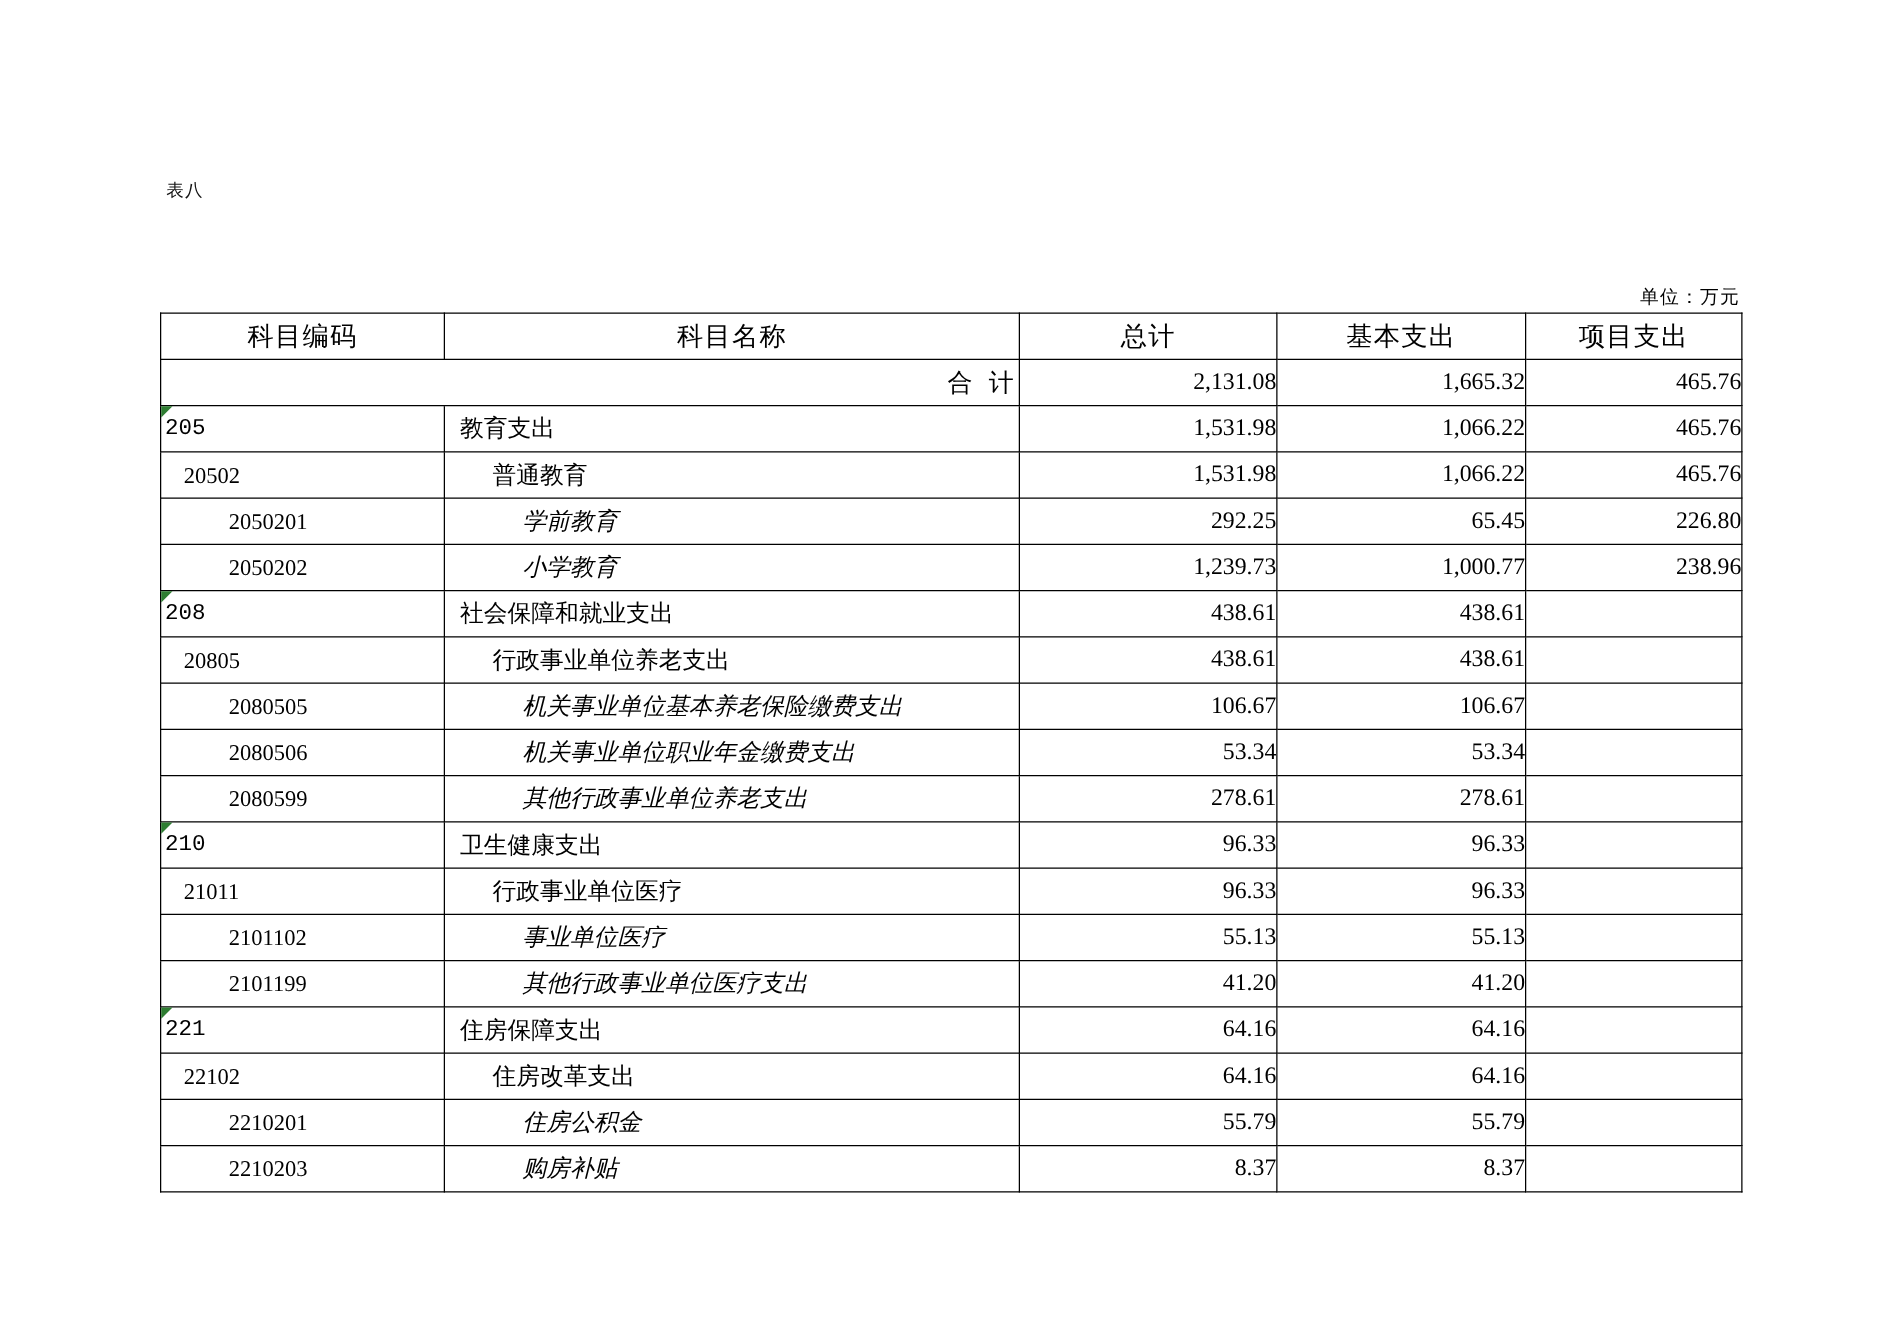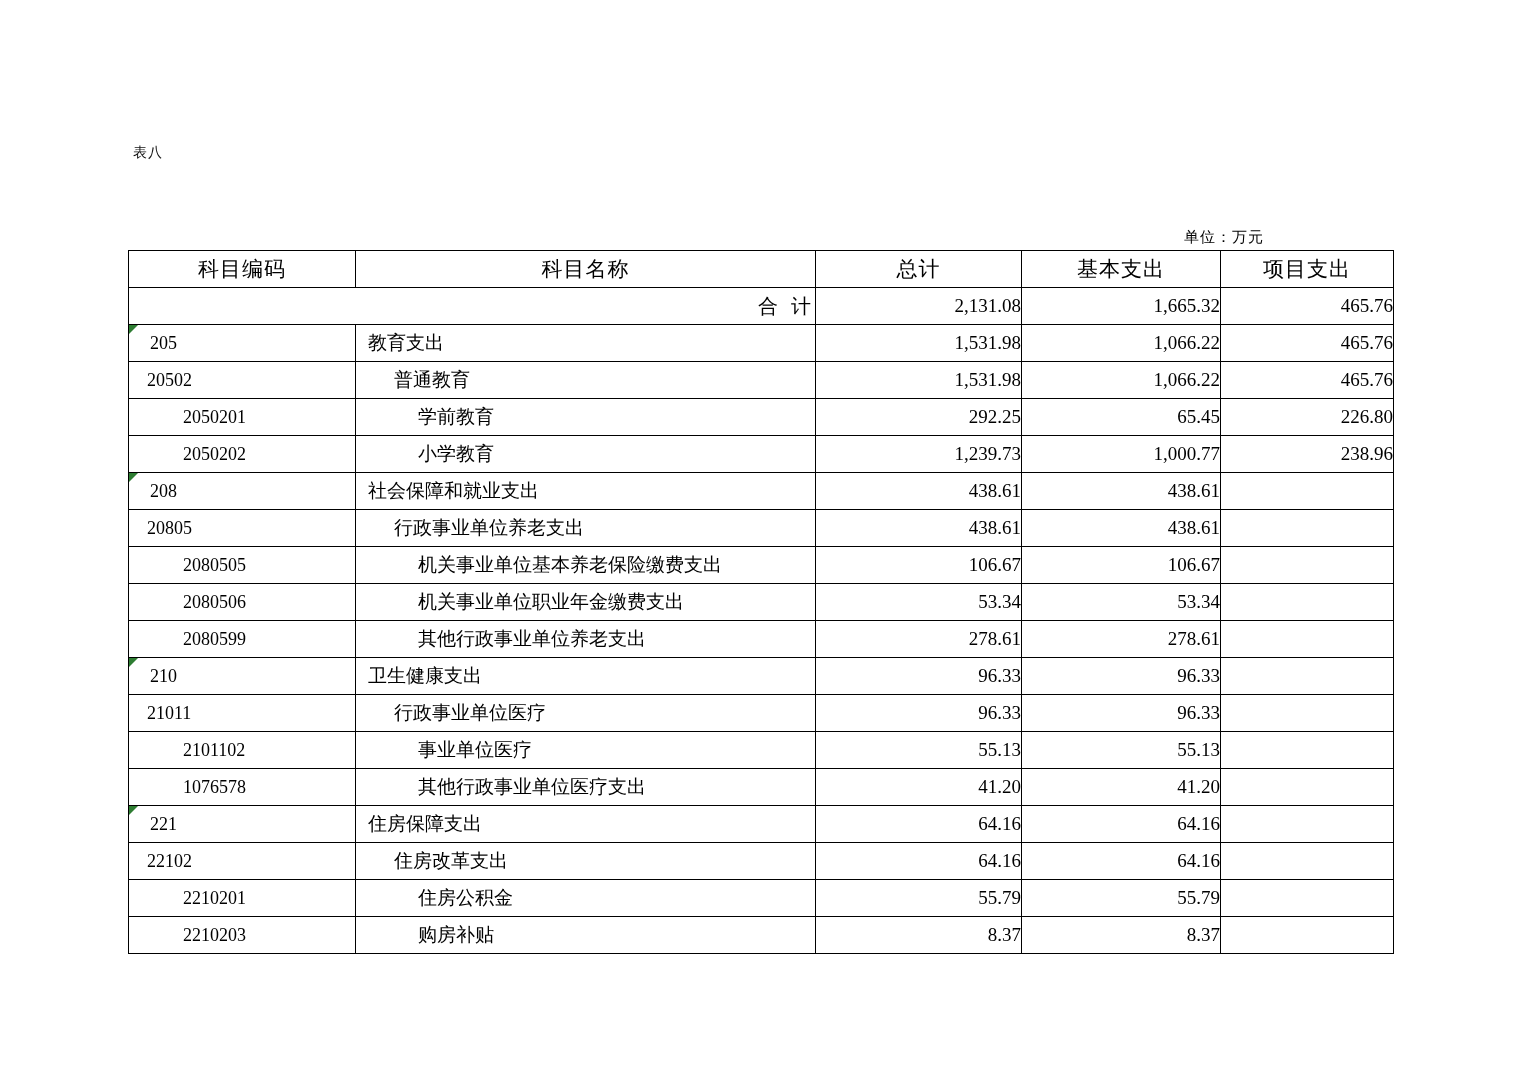--- a/index.html
+++ b/index.html
@@ -10,21 +10,21 @@
   body {
     width: 1520px;
     height: 1074px;
     font-family: "Liberation Serif", serif;
     color: #000000;
     position: relative;
     overflow: hidden;
   }
   .page {
     position: relative;
-    width: 1392px;
+    width: 1520px;
     height: 1074px;
     box-sizing: border-box;
   }
   .corner-label {
     position: absolute;
     left: 133px;
     top: 144px;
     font-size: 14px;
     font-family: "Liberation Serif", serif;
     letter-spacing: 1px;
@@ -87,29 +87,29 @@
   }
   .num {
     text-align: right;
     padding-right: 9px;
     font-variant-numeric: tabular-nums;
   }
   .code {
     padding-left: 6px;
     font-size: 18px;
   }
-  .code.lvl1 { padding-left: 21px; }
+  .code.lvl1 { padding-left: 3px; font-family: Liberation Mono, monospace; }
   .code.lvl2 { padding-left: 18px; margin-left: 12px; }
   .code.lvl3 { padding-left: 54px; margin-top: 16px; }
   .name {
     font-size: 19px;
   }
   .name.lvl1 { padding-left: 12px; }
   .name.lvl2 { padding-left: 38px; margin-top: 42px; }
-  .name.lvl3 { padding-left: 62px; }
+  .name.lvl3 { padding-left: 62px; font-style: italic; }
   .mark {
     position: relative;
   }
   .mark::before {
     content: "";
     position: absolute;
     left: 0;
     top: 0;
     width: 0;
     height: 0;
@@ -229,21 +229,21 @@
           <td class="num"></td>
         </tr>
         <tr>
           <td class="code lvl3">2101102</td>
           <td class="name lvl3">事业单位医疗</td>
           <td class="num">55.13</td>
           <td class="num">55.13</td>
           <td class="num"></td>
         </tr>
         <tr>
-          <td class="code lvl3">1076578</td>
+          <td class="code lvl3">2101199</td>
           <td class="name lvl3">其他行政事业单位医疗支出</td>
           <td class="num">41.20</td>
           <td class="num">41.20</td>
           <td class="num"></td>
         </tr>
         <tr>
           <td class="code lvl1 mark">221</td>
           <td class="name lvl1">住房保障支出</td>
           <td class="num">64.16</td>
           <td class="num">64.16</td>

